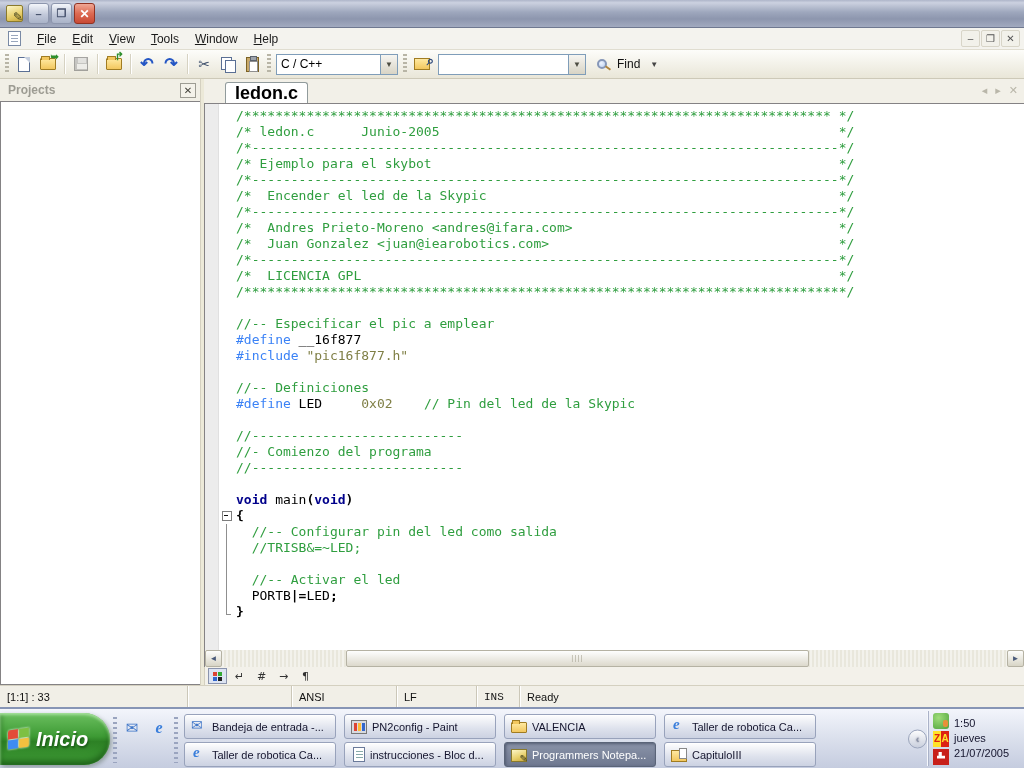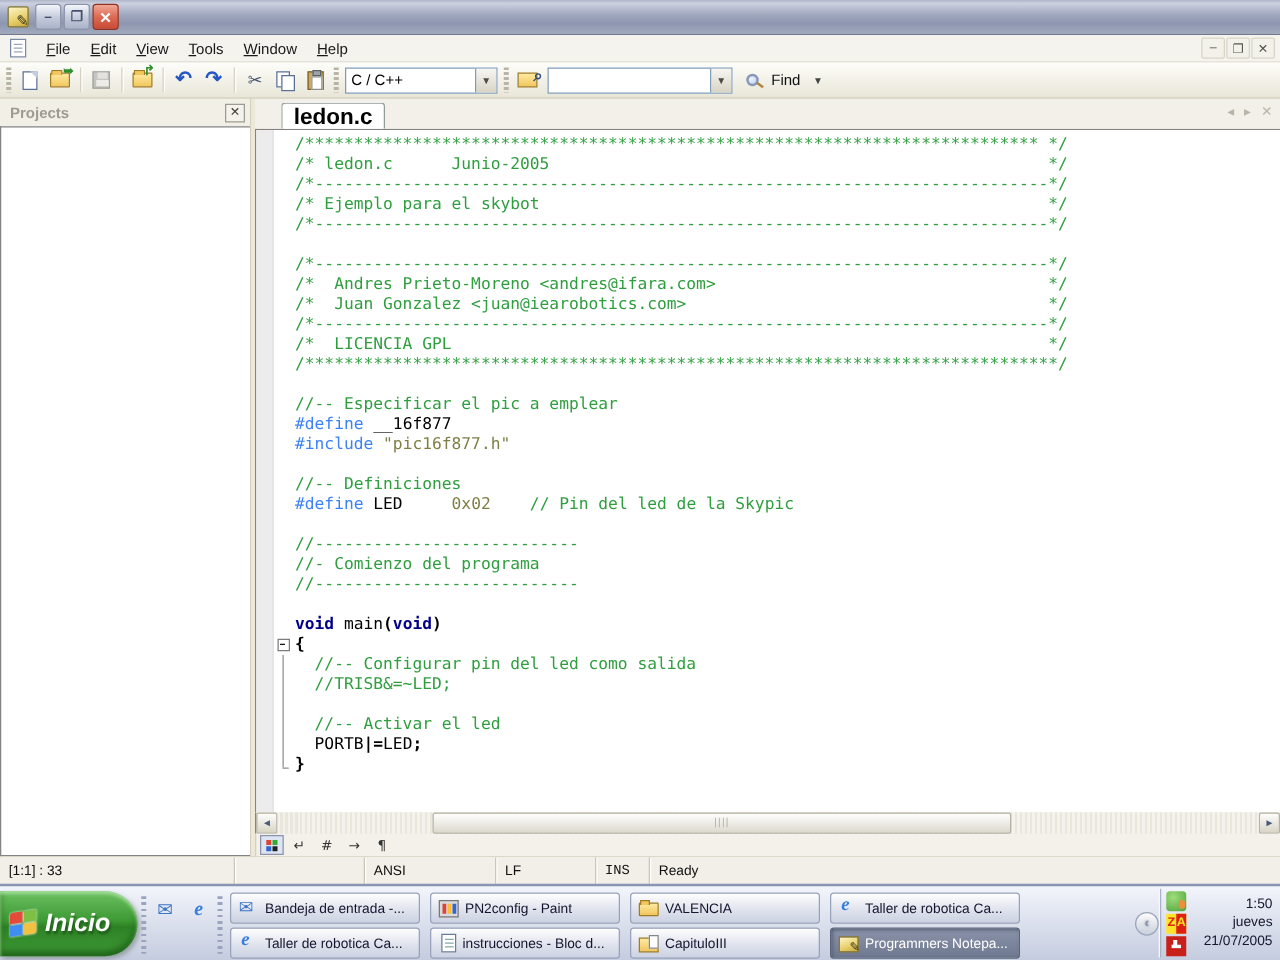--- a/index.html
+++ b/index.html
@@ -176,21 +176,21 @@
   .tray-icons { display:flex; flex-direction:column; gap:2px; margin-right:5px; }
   .trayicon { width:16px; height:16px; position:relative; }
   .tr-msn { background:radial-gradient(circle at 35% 30%,#9fdc7a,#4da23c); border-radius:3px; }
   .tr-msn::after { content:""; position:absolute; right:1px; bottom:2px; width:5px; height:7px; background:#e8903a; border-radius:2px; }
   .tr-za { background:#ffe22a; display:flex; }
   .tr-za::before { content:"Z"; width:8px; font-size:10px; font-weight:bold; color:#d21; text-align:center; line-height:16px; }
   .tr-za::after { content:"A"; flex:1; font-size:10px; font-weight:bold; color:#ffe22a; background:#d21; text-align:center; line-height:16px; }
   .tr-alarm { background:#c8201a; }
   .tr-alarm::after { content:""; position:absolute; left:4px; top:3px; width:8px; height:7px; background:#fff;
     clip-path:polygon(0 100%,100% 100%,100% 60%,60% 60%,60% 0,20% 0,20% 60%,0 60%); }
-  .clock { font-size:11px; color:#15152e; text-align:right; line-height:15px; flex:1; padding-right:6px; }
+  .clock { font-size:11px; color:#15152e; line-height:15px; flex:1; padding-right:6px; }
 </style>
 </head>
 <body>
 
 <div class="screen">
 
   <div class="titlebar">
     <div class="app-icon"></div>
     <div class="winbtns">
       <div class="wbtn">–</div>
@@ -306,20 +306,21 @@
             <div class="code-line">
               <span class="fold"></span>
               <span class="code-text"><span class="cx-c">/* Ejemplo para el skybot                                                    */</span></span>
             </div>
             <div class="code-line">
               <span class="fold"></span>
               <span class="code-text"><span class="cx-c">/*---------------------------------------------------------------------------*/</span></span>
             </div>
             <div class="code-line">
               <span class="fold"></span>
+              <span class="code-text"><span class="cx-c">/*  Encender el led de la Skypic                                             */</span></span>
             </div>
             <div class="code-line">
               <span class="fold"></span>
               <span class="code-text"><span class="cx-c">/*---------------------------------------------------------------------------*/</span></span>
             </div>
             <div class="code-line">
               <span class="fold"></span>
               <span class="code-text"><span class="cx-c">/*  Andres Prieto-Moreno &lt;andres@ifara.com&gt;                                  */</span></span>
             </div>
             <div class="code-line">
@@ -493,27 +494,27 @@
           <span class="lbl">Taller de robotica Ca...</span>
         </div>
         <div class="taskbtn">
           <span class="ticon t-ie"></span>
           <span class="lbl">Taller de robotica Ca...</span>
         </div>
         <div class="taskbtn">
           <span class="ticon t-notepad"></span>
           <span class="lbl">instrucciones - Bloc d...</span>
         </div>
-        <div class="taskbtn">
-          <span class="ticon t-docfolder"></span>
-          <span class="lbl">CapituloIII</span>
-        </div>
         <div class="taskbtn active">
           <span class="ticon t-pn"></span>
           <span class="lbl">Programmers Notepa...</span>
+        </div>
+        <div class="taskbtn">
+          <span class="ticon t-docfolder"></span>
+          <span class="lbl">CapituloIII</span>
         </div>
       </div>
     <div class="tray">
       <div class="chevron">‹</div>
       <div class="tray-icons">
         <div class="trayicon tr-msn"></div>
         <div class="trayicon tr-za"></div>
         <div class="trayicon tr-alarm"></div>
       </div>
       <div class="clock">

